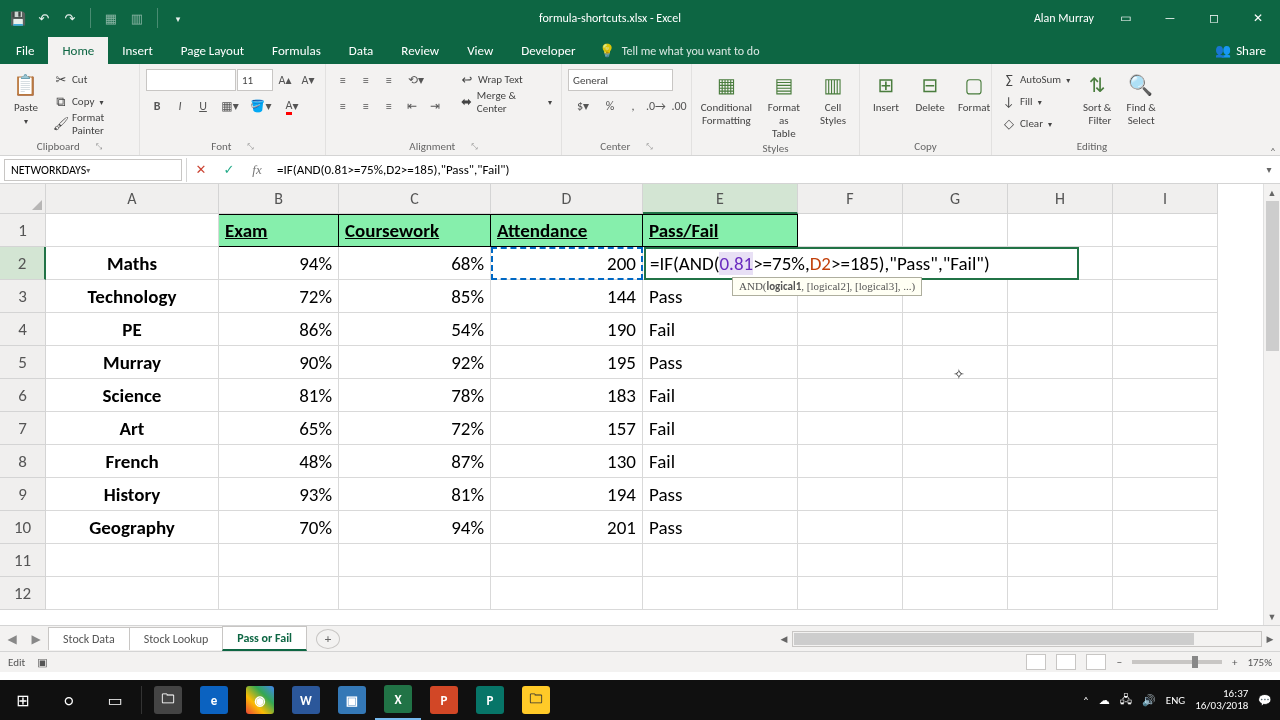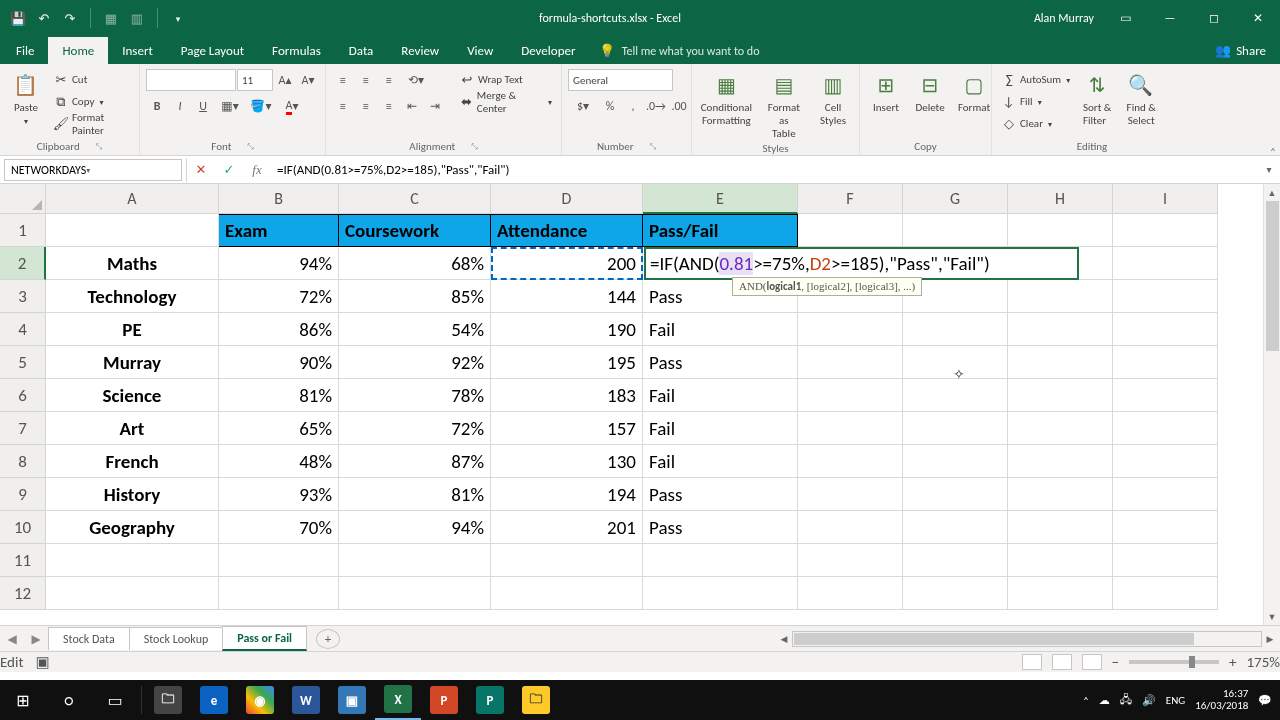--- a/index.html
+++ b/index.html
@@ -66,21 +66,21 @@
 .colhead { border-right:1px solid #d4d4d4; border-bottom:1px solid #d4d4d4; background:#f0efee; font-size:16px; color:#555; display:flex; align-items:center; justify-content:center;}
 .rowheads { width:46px; }
 .rowhead { height:33px; border-right:1px solid #d4d4d4; border-bottom:1px solid #d4d4d4; background:#f0efee; font-size:17px; color:#555; display:flex; align-items:center; justify-content:center;}
 .cells-area { position: relative; }
 .header-row { display:flex; height:33px;}
 .data-row { display:flex; height:33px;}
 .cell { border-right:1px solid #d9d9d9; border-bottom:1px solid #d9d9d9; font-size:19px; padding:0 6px; display:flex; align-items:center; font-family: Calibri, sans-serif; color:#000; overflow:visible; white-space:nowrap;}
 .cell.bold { font-weight:bold; }
 .cell.center { justify-content:center; }
 .cell.right { justify-content:flex-end; }
-.cell.hdr { background:#0ea5e9; font-weight:bold; border-right:1px solid #000; border-bottom:1px solid #000; border-top:1px solid #000;}
+.cell.hdr { background:#86efac; font-weight:bold; border-right:1px solid #000; border-bottom:1px solid #000; border-top:1px solid #000;text-decoration:underline;}
 .cell.hdr:first-child{ border-left:1px solid #000;}
 
 
 .cA { width:173px; } .cB { width:120px; } .cC { width:152px;} .cD{ width:152px;} .cE{ width:155px;}
 .cF{ width:105px;} .cG{ width:105px;} .cH{ width:105px;} .cI{ width:105px;}
 
 
 .edit-overlay { position:absolute; left:598px; top:33px; height:33px; border:2px solid #217346; background:#fff; padding:0 4px; font-size:19px; font-family:Calibri,sans-serif; display:flex; align-items:center; z-index:5; min-width:435px;text-align:center;}
 .edit-overlay .tk-black{color:#000;}
 .edit-overlay .tk-purple{color:#6a2bbf; background:#e8e0f5;}
@@ -100,21 +100,21 @@
 .sheettabs .tab { padding:4px 14px; border:1px solid #c8c6c4; border-bottom:none; background:#fff; color:#555; margin-right:-1px;}
 .sheettabs .tab.active { color:#0d6643; font-weight:600; border-bottom:2px solid #0d6643; background:#fff;}
 .sheettabs .addtab { width:24px; height:20px; border:1px solid #c8c6c4; border-radius:50%; display:flex; align-items:center; justify-content:center; margin-left:10px; color:#666; font-size:13px;}
 .sheettabs .hsplit { flex:1;}
 .sheettabs .hscroll { width:470px; height:16px; background:#f3f2f1; border:1px solid #c8c6c4; position:relative; margin-right:18px;}
 .sheettabs .hscroll .thumb{ position:absolute; left:1px; top:1px; height:12px; width:400px; background:#cdcdcd;}
 .sheettabs .hscroll .arrow{position:absolute; top:0; width:16px; height:14px; display:flex; align-items:center; justify-content:center; font-size:9px; color:#666;}
 .sheettabs .hscroll .arrow.l{left:-17px;} .sheettabs .hscroll .arrow.r{right:-17px;}
 
 
-.statusbar { height:21px; background:#f3f2f1; border-top:1px solid #d4d4d4; display:flex; align-items:center; font-size:15px; color:#555; padding:0 0; justify-content:space-between;}
+.statusbar { height:21px; background:#f3f2f1; border-top:1px solid #d4d4d4; display:flex; align-items:center; font-size:11px; color:#555; padding:0 8px; justify-content:space-between;}
 .statusbar .right { display:flex; align-items:center; gap:10px;}
 .viewbtn { width:20px; height:16px; border:1px solid #c8c6c4; background:#fff;}
 .zoom-slider { width:90px; height:4px; background:#c8c6c4; position:relative;}
 .zoom-slider .thumb{ position:absolute; left:60px; top:-4px; width:6px; height:12px; background:#888;}
 
 
 .vscroll { position:absolute; right:0; top:0; width:17px; height:441px; background:#f3f2f1; border-left:1px solid #e0e0e0;}
 .vscroll .arrow{height:17px; display:flex; align-items:center; justify-content:center; font-size:9px; color:#666;}
 .vscroll .track{ height:407px; position:relative;}
 .vscroll .thumb{ position:absolute; top:0; left:2px; width:13px; height:150px; background:#cdcdcd;}
@@ -284,21 +284,21 @@
       <input class="num-input" value="General" style="">
       <div class="iconrow">
         <div class="iconbtn withdrop">$▾</div>
         <div class="iconbtn">%</div>
         <div class="iconbtn">,</div>
         <div class="iconbtn">.0→</div>
         <div class="iconbtn">.00</div>
       </div>
     </div>
     <div class="label">
-        <span>Number</span>
+        <span>Center</span>
         <span class="dlg">⤡</span>
       </div>
   </div>
 
   <div class="group" style="width:168px">
     <div class="body">
       <div class="rbtn">
           <div class="ico">▦</div>
           <span style="white-space:pre-line;text-align:center">Conditional
 Formatting</span>
@@ -353,21 +353,21 @@
             <span style="font-size:8px;margin-left:2px">▾</span>
           </div>
         <div class="rbtn-line">
             <span class="ico">◇</span>
             <span>Clear</span>
             <span style="font-size:8px;margin-left:2px">▾</span>
           </div>
       </div>
       <div class="rbtn">
           <div class="ico">⇅</div>
-          <span style="white-space:pre-line;text-align:left">Sort &amp;
+          <span style="white-space:pre-line;text-align:right">Sort &amp;
 Filter</span>
         </div>
       <div class="rbtn">
           <div class="ico">🔍</div>
           <span style="white-space:pre-line;text-align:center">Find &amp;
 Select</span>
         </div>
     </div>
     <div class="label">
         <span>Editing</span>

